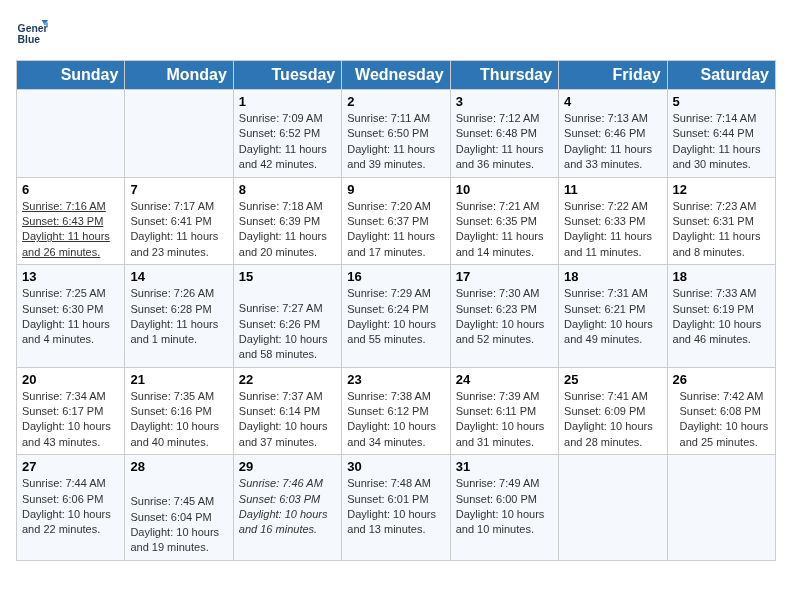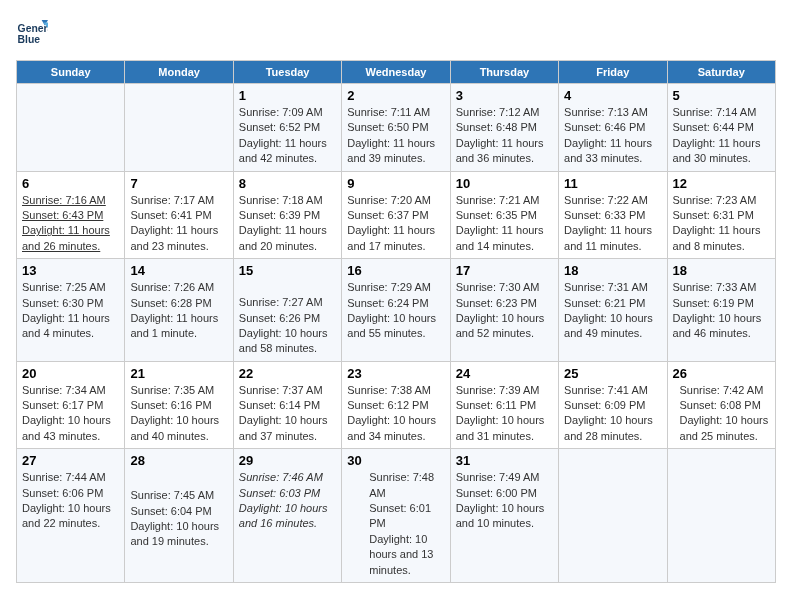--- a/index.html
+++ b/index.html
@@ -47,23 +47,23 @@
       color: #555;
     }
     .calendar {
       width: 100%;
       border-collapse: collapse;
       font-size: 10.5px;
     }
     .calendar th {
       background-color: #2e75b6;
       color: #fff;
-      text-align: center;
+      text-align: right;
       padding: 5px 6px;
-      font-size: 11px;
+      font-size: 16px;
       font-weight: bold;
       border: 1px solid #ccc;
     }
     .calendar td {
       border: 1px solid #ccc;
       vertical-align: top;
       padding: 4px 5px;
       width: 107px;
       min-height: 80px;
     }
@@ -299,21 +299,21 @@
 Daylight: 10 hours and 19 minutes.</div>
         </td>
         <td>
           <div class="day-num">29</div>
           <div class="day-info" style="white-space: pre-line; font-style: italic;">Sunrise: 7:46 AM
 Sunset: 6:03 PM
 Daylight: 10 hours and 16 minutes.</div>
         </td>
         <td>
           <div class="day-num">30</div>
-          <div class="day-info" style="white-space: pre-line; margin-left: 22px;">Sunrise: 7:48 AM
+          <div class="day-info" style="white-space: pre-line;">Sunrise: 7:48 AM
 Sunset: 6:01 PM
 Daylight: 10 hours and 13 minutes.</div>
         </td>
         <td>
           <div class="day-num">31</div>
           <div class="day-info" style="white-space: pre-line;">Sunrise: 7:49 AM
 Sunset: 6:00 PM
 Daylight: 10 hours and 10 minutes.</div>
         </td>
         <td class="empty"></td>

